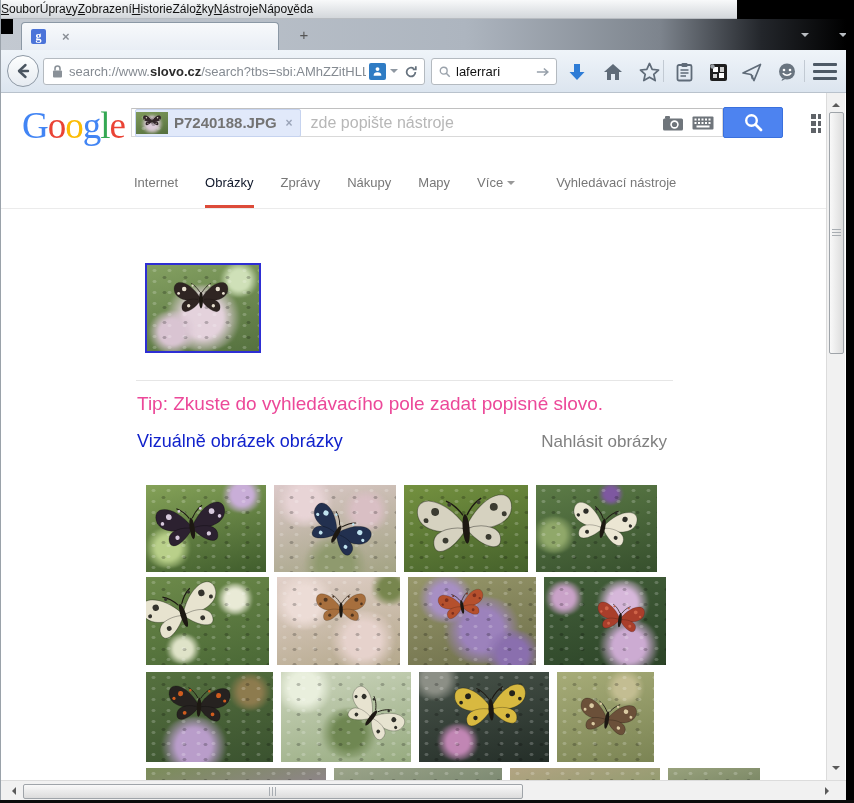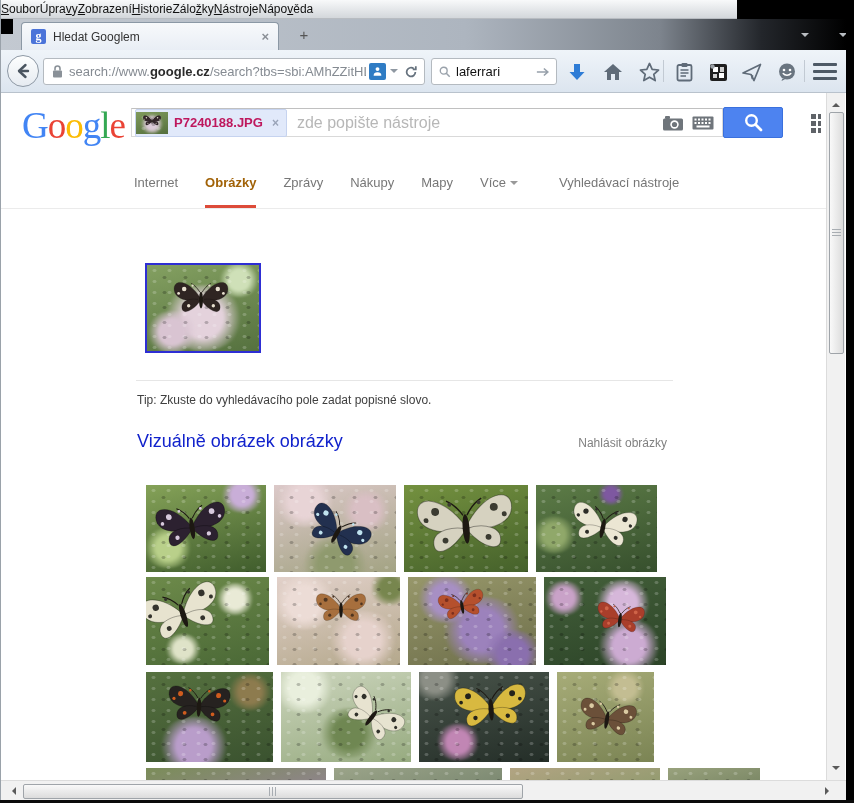--- a/index.html
+++ b/index.html
@@ -42,43 +42,43 @@
   .tbicon{position:absolute;top:10px;width:24px;height:24px;display:flex;align-items:center;justify-content:center;}
   .tbsep{position:absolute;top:10px;width:1px;height:22px;background:#c2cad3;}
   #hamburger{position:absolute;left:812px;top:13px;width:24px;height:17px;display:flex;flex-direction:column;justify-content:space-between;}
   #hamburger i{display:block;height:3px;background:#4e5a66;border-radius:1px;}
   
   #viewport{position:absolute;left:0;top:93px;width:830px;height:687px;background:#fff;overflow:hidden;}
   #logo{position:absolute;left:21px;top:11px;font-family:"Liberation Serif",serif;font-size:37px;letter-spacing:-1px;}
   #gsearchbox{position:absolute;left:130px;top:15px;width:592px;height:29px;background:#fff;border:1px solid #d9d9d9;
     border-top-color:#c0c0c0;box-sizing:border-box;display:flex;align-items:center;}
   .chip{height:26px;margin-left:3px;background:#e1e9fa;border:1px solid #c6d3ef;border-radius:2px;display:flex;align-items:center;padding-right:4px;}
-  .chip .fname{font-size:13px;font-weight:bold;color:#be185d;margin:0 6px;}
+  .chip .fname{font-size:15px;font-weight:bold;color:#737373;margin:0 6px;}
   .chip .x{color:#9aa4b8;font-size:12px;font-weight:bold;padding:0 3px;}
   .placeholder{font-size:16px;color:#b7b7b7;margin-left:10px;flex:1;white-space:nowrap;overflow:hidden;}
   #cam-key{display:flex;align-items:center;gap:8px;margin-right:8px;}
   #gsearchbtn{position:absolute;left:722px;top:14px;width:60px;height:31px;background:#4d83f0;border:1px solid #3a70dd;
     border-radius:2px;display:flex;align-items:center;justify-content:center;box-sizing:border-box;}
   #apps-partial{position:absolute;left:810px;top:21px;display:grid;grid-template-columns:5px 3px;grid-auto-rows:5px;gap:2px;}
   #apps-partial i{background:#5f6368;}
   #gnav{position:absolute;left:0;top:64px;width:100%;height:52px;border-bottom:1px solid #ebebeb;box-sizing:border-box;}
   #gnav .items{position:absolute;left:133px;bottom:0;display:flex;gap:27px;height:100%;align-items:center;}
   .gnav-item{font-size:13px;color:#777;position:relative;height:100%;display:flex;align-items:center;white-space:nowrap;cursor:pointer;}
-  .gnav-item.active{color:#a16207;font-weight:bold;}
+  .gnav-item.active{color:#0f172a;font-weight:normal;}
   .gnav-item.active::after{content:"";position:absolute;left:0;right:0;bottom:0;height:3px;background:#dd4b39;}
   .gnav-item .tri{width:0;height:0;border:4px solid transparent;border-top-color:#999;margin:4px 0 0 4px;}
   .gnav-item.tools{margin-left:14px;justify-content:center;}
   #result-thumb{position:absolute;left:144px;top:170px;border:2px solid #2e2ed4;}
   #result-info{position:absolute;left:278px;top:174px;font-size:13px;color:#222;line-height:19px;}
   #result-info .gap{height:17px;}
   #divider1{position:absolute;left:135px;top:287px;width:537px;border-top:1px solid #e6e6e6;}
-  #tip{position:absolute;left:136px;top:300px;font-size:12px;color:#404040;}
+  #tip{position:absolute;left:136px;top:300px;font-size:19px;color:#ec4899;}
   #similar-row{position:absolute;left:136px;top:338px;width:530px;display:flex;justify-content:space-between;align-items:baseline;}
   #similar-heading{font-size:18px;color:#1122cc;cursor:pointer;}
-  #report-link{font-size:12px;color:#808080;cursor:pointer;}
+  #report-link{font-size:17px;color:#808080;cursor:pointer;}
   .grid-row{position:absolute;left:145px;display:flex;gap:8px;}
   
   .photo{position:relative;overflow:hidden;flex:none;}
   .photo::after{content:"";position:absolute;inset:0;
     background-image:radial-gradient(rgba(255,255,255,.20) 1.5px,transparent 2.5px),radial-gradient(rgba(0,0,0,.22) 1.5px,transparent 2.5px);
     background-size:15px 11px,21px 15px;background-position:0 0,7px 5px;}
   .blob{position:absolute;transform:translate(-50%,-50%);border-radius:50%;filter:blur(1px);}
   .bfly{position:absolute;transform:translate(-50%,-50%);z-index:2;}
   .bfly svg{display:block;width:100%;height:auto;}
   
@@ -109,41 +109,40 @@
       <span class="menu-item">Zálo<u>ž</u>ky</span>
       <span class="menu-item"><u>N</u>ástroje</span>
       <span class="menu-item">Nápo<u>v</u>ěda</span>
     </div>
   <div id="menubar-black"></div>
 
   <div id="tabstrip">
     <div id="tab-black-wedge"></div>
     <div class="tab">
       <span class="favicon">g</span>
-      <span class="tab-title">Hledat Googlem</span>
       <span class="tab-close">×</span>
     </div>
     <div class="newtab">+</div>
     <div class="overflow-arrow" style="left:800px"></div>
     <div class="overflow-arrow" style="left:838px"></div>
   </div>
 
   <div id="navbar">
     <div id="back-btn">
       <svg width="18" height="18" viewBox="0 0 18 18">
         <path d="M11.5 3 L5 9 L11.5 15" fill="none" stroke="#4a5560" stroke-width="2.4" stroke-linecap="round" stroke-linejoin="round"></path>
         <path d="M5.5 9 H14" stroke="#4a5560" stroke-width="2.4" stroke-linecap="round"></path>
       </svg>
     </div>
     <div class="urlbar">
       <svg width="11" height="13" viewBox="0 0 11 13" style="margin:0 6px 0 8px;flex:none">
         <rect x="1" y="5.5" width="9" height="7" rx="1" fill="#8a9198"></rect>
         <path d="M3 5.5 V3.5 a2.5 2.5 0 0 1 5 0 V5.5" fill="none" stroke="#8a9198" stroke-width="1.6"></path>
       </svg>
-      <span class="urltext"><span class="dim">search://www.</span><span class="dom">google.cz</span><span class="dim">/search?tbs=sbi:AMhZZitHLLF</span></span>
+      <span class="urltext"><span class="dim">search://www.</span><span class="dom">slovo.cz</span><span class="dim">/search?tbs=sbi:AMhZZitHLLF</span></span>
       <span class="id-badge">
         <svg width="11" height="11" viewBox="0 0 12 12">
             <circle cx="6" cy="3.4" r="2.1" fill="#fff"></circle>
             <path d="M1.8 10.5 a4.2 3.6 0 0 1 8.4 0 Z" fill="#fff"></path>
           </svg>
       </span>
       <span class="drop-tri"></span>
       <svg width="14" height="14" viewBox="0 0 16 16" style="margin:0 6px 0 2px;flex:none">
         <path d="M13 8 a5 5 0 1 1 -1.8 -3.8" fill="none" stroke="#66727e" stroke-width="2"></path>
         <path d="M13.5 1.5 V5 H10" fill="none" stroke="#66727e" stroke-width="2"></path>

